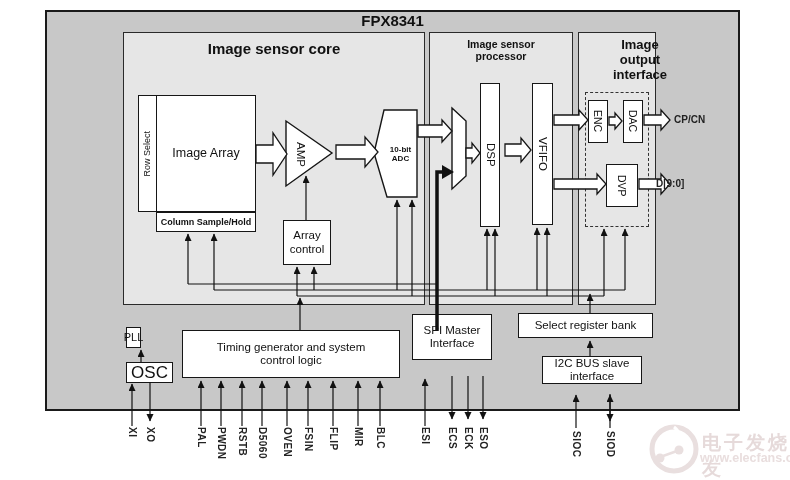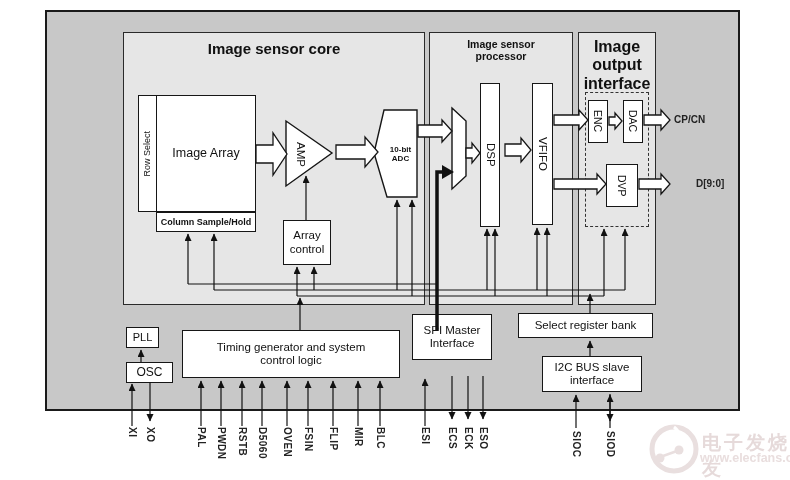--- a/index.html
+++ b/index.html
@@ -34,28 +34,29 @@
              color:#e6dada; text-shadow:1px 1px 0 #ffffff; }
   .wm-site { position:absolute; font-size:12.5px; font-weight:bold;
              color:#e9dede; text-shadow:1px 1px 0 #ffffff; }
 </style>
 </head>
 <body>
 
 <div class="stage">
 
   <div class="abs chip" style="left:45px; top:10px; width:695px; height:401px;"></div>
+  <div class="abs chip-title" style="left:45px; top:12px; width:695px;">FPX8341</div>
 
   <div class="abs sec" style="left:123px; top:32px; width:302px; height:273px;"></div>
   <div class="abs sec" style="left:429px; top:32px; width:144px; height:273px;"></div>
   <div class="abs sec" style="left:578px; top:32px; width:78px; height:273px;"></div>
 
   <div class="abs sec-title" style="left:123px; top:40px; width:302px; font-size:15px;">Image sensor core</div>
   <div class="abs sec-title" style="left:456px; top:38px; width:90px; font-size:10.5px;">Image sensor processor</div>
-  <div class="abs sec-title" style="left:582px; top:38px; width:70px; font-size:16px;">Image output interface</div>
+  <div class="abs sec-title" style="left:605px; top:38px; width:70px; font-size:13px;">Image output interface</div>
 
   <div class="abs dashedbox" style="left:585px; top:92px; width:64px; height:135px;"></div>
 
   <div class="abs wbox" style="left:138px; top:95px; width:19px; height:117px;">
     <span class="vccw" style="font-size:9px;">Row Select</span>
   </div>
   <div class="abs wbox" style="left:156px; top:95px; width:100px; height:117px; font-size:12.5px;">
     <span>Image Array</span>
   </div>
   <div class="abs wbox" style="left:156px; top:212px; width:100px; height:20px; font-size:9px; font-weight:bold;">
@@ -75,36 +76,36 @@
   <div class="abs wbox" style="left:588px; top:100px; width:20px; height:43px; font-size:10.5px;">
     <span class="vcw">ENC</span>
   </div>
   <div class="abs wbox" style="left:623px; top:100px; width:20px; height:43px; font-size:10.5px;">
     <span class="vcw">DAC</span>
   </div>
   <div class="abs wbox" style="left:606px; top:164px; width:32px; height:43px; font-size:10.5px;">
     <span class="vcw">DVP</span>
   </div>
 
-  <div class="abs wbox" style="left:126px; top:327px; width:33px; height:21px; font-size:11px;">
+  <div class="abs wbox" style="left:126px; top:327px; width:15px; height:21px; font-size:11px;">
     <span>PLL</span>
   </div>
-  <div class="abs wbox" style="left:126px; top:362px; width:47px; height:21px; font-size:12px;">
+  <div class="abs wbox" style="left:126px; top:362px; width:47px; height:21px; font-size:17px;">
     <span>OSC</span>
   </div>
   <div class="abs wbox" style="left:182px; top:330px; width:218px; height:48px;">
     <span style="width:175px;">Timing generator and system control logic</span>
   </div>
   <div class="abs wbox" style="left:412px; top:314px; width:80px; height:46px;">
     <span style="width:70px;">SPI Master Interface</span>
   </div>
   <div class="abs wbox" style="left:518px; top:313px; width:135px; height:25px;">
     <span>Select register bank</span>
   </div>
-  <div class="abs wbox" style="left:542px; top:356px; width:100px; height:36px;">
+  <div class="abs wbox" style="left:542px; top:356px; width:100px; height:28px;">
     <span style="width:90px;">I2C BUS slave interface</span>
   </div>
 
   <svg class="overlay" width="790" height="480" viewBox="0 0 790 480">
     <defs>
       <marker id="ah" markerUnits="userSpaceOnUse" markerWidth="10" markerHeight="10" refX="7" refY="3.5" orient="auto">
         <path d="M0,0 L7.5,3.5 L0,7 Z" fill="#111"></path>
       </marker>
     </defs>
 
@@ -185,21 +186,21 @@
   </svg>
 
   <div class="abs flexc" style="left:290px; top:122px; width:22px; height:64px; font-size:11.5px;">
     <span class="vcw">AMP</span>
   </div>
   <div class="abs flexc" style="left:384px; top:112px; width:33px; height:84px; font-size:8px; font-weight:bold;">
     <span style="width:26px;">10-bit ADC</span>
   </div>
 
   <div class="io-label" style="left:674px; top:114px;">CP/CN</div>
-  <div class="io-label" style="left:696px; top:178px;">D[9:0]</div>
+  <div class="io-label" style="left:656px; top:178px;">D[9:0]</div>
 
   <div class="pin" style="left:125px; top:427px;">XI</div>
   <div class="pin" style="left:143px; top:427px;">XO</div>
   <div class="pin" style="left:194px; top:427px;">PAL</div>
   <div class="pin" style="left:214px; top:427px;">PWDN</div>
   <div class="pin" style="left:235px; top:427px;">RSTB</div>
   <div class="pin" style="left:255px; top:427px;">D5060</div>
   <div class="pin" style="left:280px; top:427px;">OVEN</div>
   <div class="pin" style="left:301px; top:427px;">FSIN</div>
   <div class="pin" style="left:326px; top:427px;">FLIP</div>

